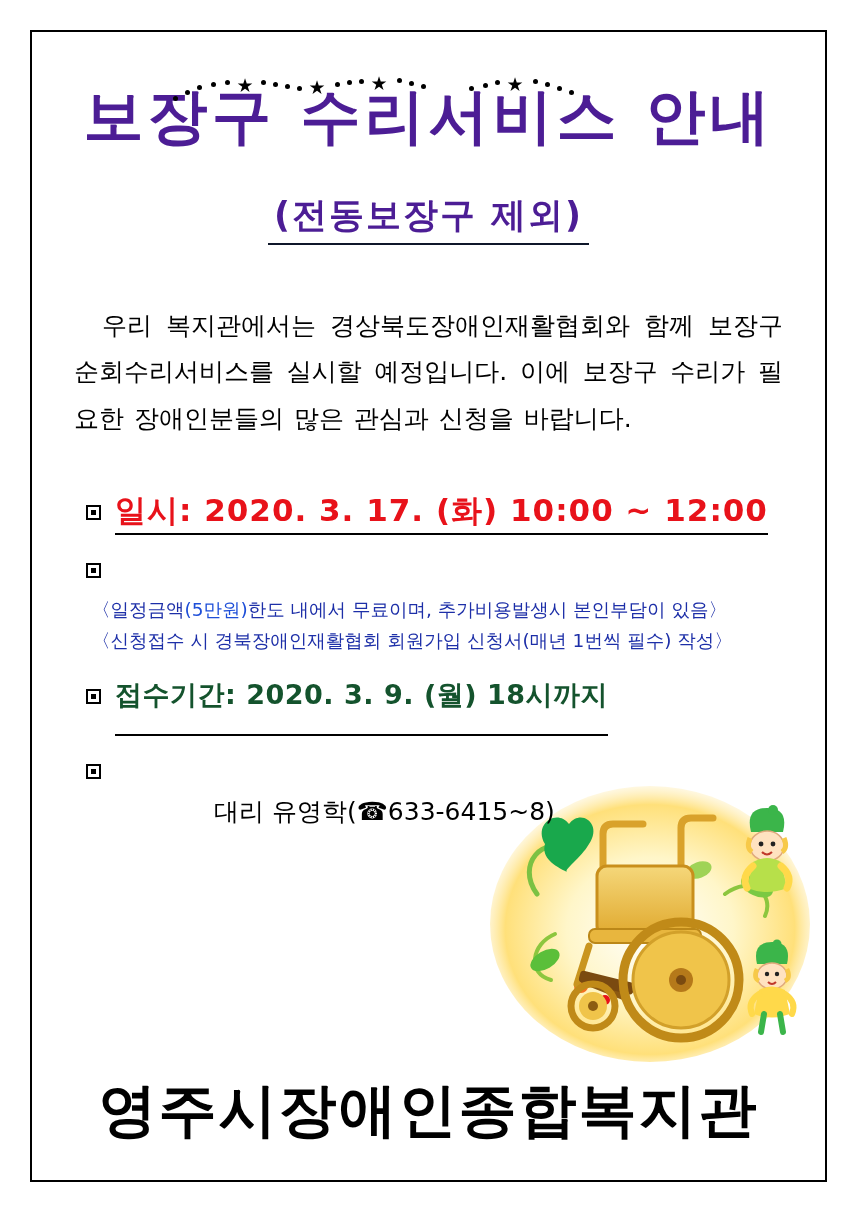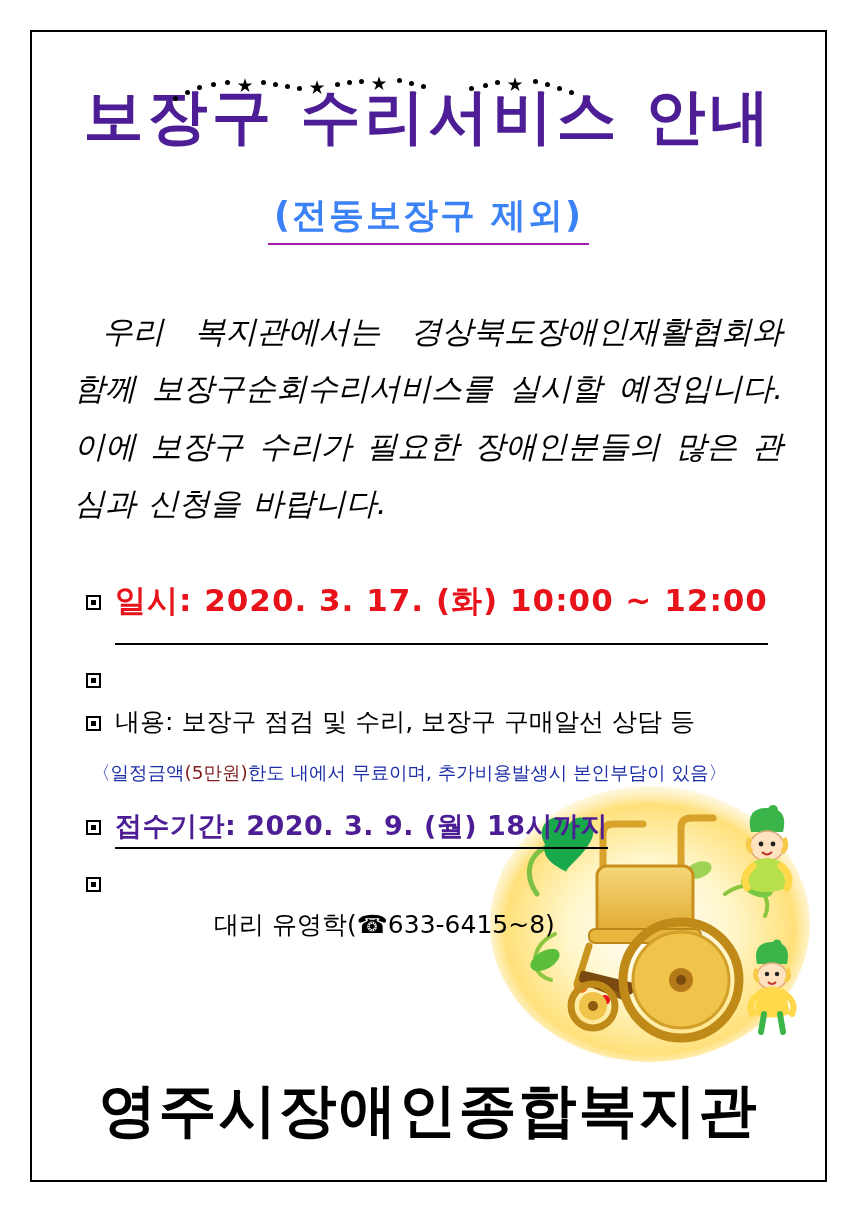--- a/index.html
+++ b/index.html
@@ -79,37 +79,36 @@
 
   .sub-title-wrap {
     text-align: center;
     margin-top: 14px;
   }
   .sub-title {
     display: inline-block;
     font-family: "DejaVu Sans", sans-serif;
     font-size: 35px;
     font-weight: bold;
-    color: #3b82f6;
+    color: #4c1d95;
     letter-spacing: 2px;
-    border-bottom: 2px solid #a21caf;
+    border-bottom: 2px solid #0f172a;
     padding: 0 6px 4px 6px;
   }
 
   
   .intro {
     margin: 58px 10px 0 10px;
     font-family: "DejaVu Sans", sans-serif;
-    font-size: 31px;
+    font-size: 25px;
     line-height: 1.85;
     text-align: justify;
     text-justify: inter-ideograph;
     text-indent: 28px;
     word-spacing: 2px;
-    font-style: italic;
   }
 
   
   .items {
     margin-top: 46px;
     padding-left: 22px;
   }
   .item {
     display: flex;
     align-items: flex-start;
@@ -138,46 +137,46 @@
   .item-text {
     font-family: "DejaVu Sans", sans-serif;
     font-size: 25px;
     line-height: 1.45;
   }
   .item.big .item-text {
     font-size: 31px;
     font-weight: bold;
     color: #e8121a;
     border-bottom: 2px solid #000;
-    padding-bottom: 20px;
+    padding-bottom: 0;
     letter-spacing: 1px;
   }
   .item.big .bullet { margin-top: 17px; }
 
   .item.blue .item-text {
     font-size: 27px;
     font-weight: bold;
-    color: #4c1d95;
+    color: #14532d;
     border-bottom: 2px solid #000;
-    padding-bottom: 2px;
+    padding-bottom: 20px;
     letter-spacing: 0.5px;
   }
   .item.blue .bullet { margin-top: 14px; }
 
   .notes {
     margin: 16px 0 18px 6px;
   }
   .note {
     font-family: "DejaVu Sans", sans-serif;
     font-size: 18.5px;
     color: #1d2fa8;
     line-height: 1.7;
     white-space: nowrap;
   }
-  .note .red { color: #7f1d1d; }
+  .note .red { color: #1d4ed8; }
 
   .contact-sub {
     font-family: "DejaVu Sans", sans-serif;
     font-size: 25px;
     margin: 8px 0 0 128px;
   }
 
   
   .org {
     position: absolute;
@@ -256,31 +255,27 @@
           <span>일시:</span>
           <span>2020. 3. 17. (화) 10:00 ∼ 12:00</span>
         </span>
       </div>
 
 
       <div class="item">
         <span class="bullet"></span>
       </div>
 
-      <div class="item">
-        <span class="bullet"></span>
-        <span class="item-text">
-          <span>내용:</span>
-          <span>보장구 점검 및 수리, 보장구 구매알선 상담 등</span>
-        </span>
-      </div>
 
       <div class="notes">
         <div class="note">
           <span>〈일정금액</span><span class="red">(5만원)</span><span>한도 내에서 무료이며, 추가비용발생시 본인부담이 있음〉</span>
+        </div>
+        <div class="note">
+          <span>〈신청접수 시 경북장애인재활협회 회원가입 신청서(매년 1번씩 필수) 작성〉</span>
         </div>
       </div>
 
       <div class="item blue">
         <span class="bullet"></span>
         <span class="item-text">
           <span>접수기간:</span>
           <span>2020. 3. 9. (월) 18시까지</span>
         </span>
       </div>

